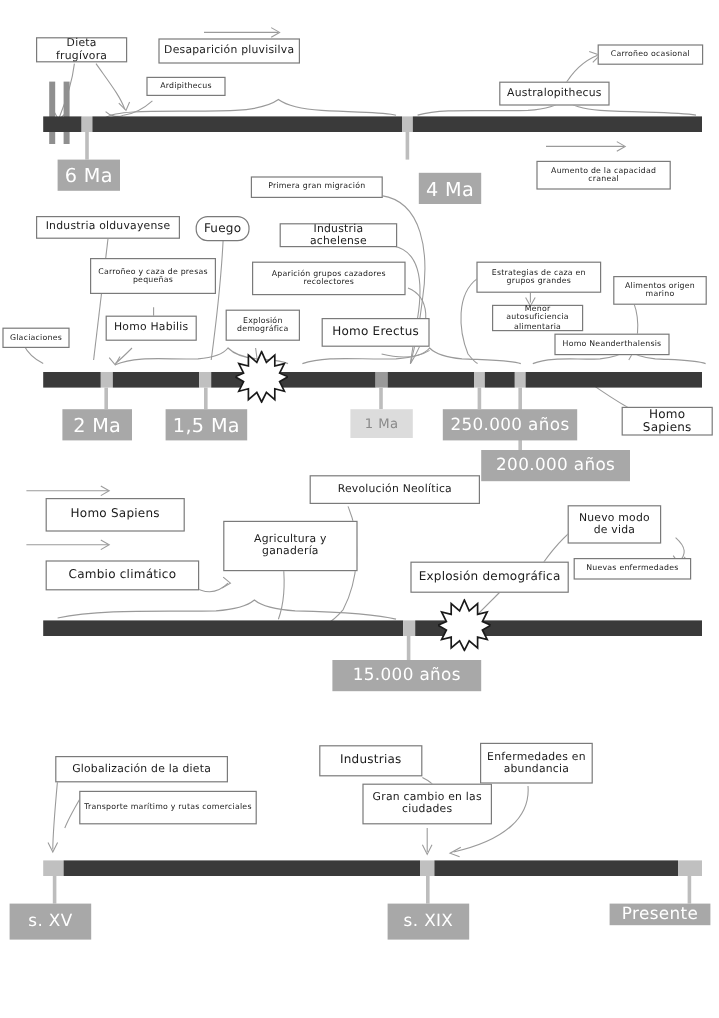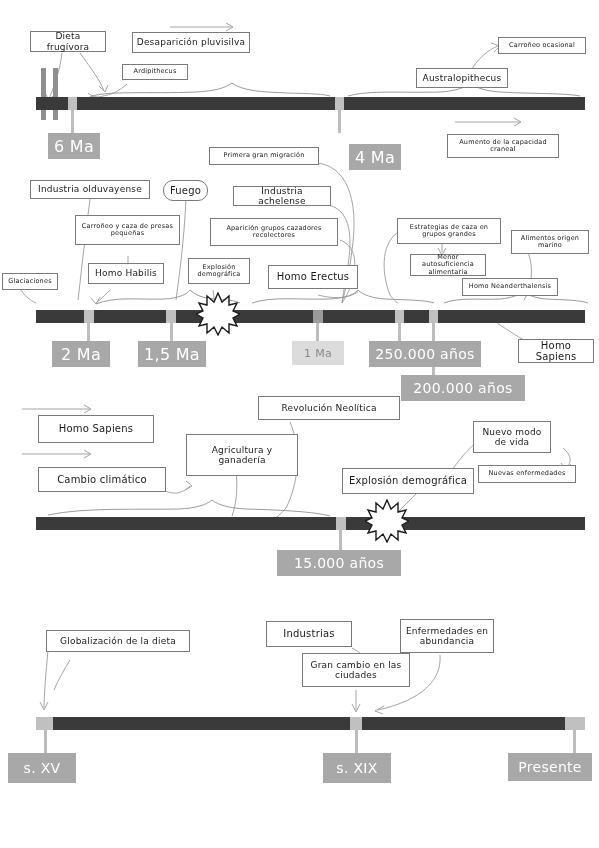--- a/index.html
+++ b/index.html
@@ -287,20 +287,21 @@
   <div class="capl" style="left:350px;top:717px;width:12px;"></div>
   <div class="bar" style="left:362px;top:717px;width:203px;"></div>
   <div class="capl" style="left:565px;top:717px;width:20px;"></div>
 
   <div class="stalk" style="left:44px;top:730px;height:23px;"></div>
   <div class="stalk" style="left:355px;top:730px;height:23px;"></div>
   <div class="stalk" style="left:573px;top:730px;height:23px;"></div>
 
   <div class="era sm" style="left:8px;top:753px;width:68px;height:30px;">s. XV</div>
   <div class="era sm" style="left:323px;top:753px;width:68px;height:30px;">s. XIX</div>
-  <div class="era sm" style="left:508px;top:753px;width:84px;height:28px;">Presente</div>
+  <div class="era sm" style="left:508px;top:753px;width:84px;height:18px;">Presente</div>
 
   <div class="note mid" style="left:46px;top:630px;width:144px;height:22px;">Globalización de la dieta</div>
+  <div class="note small" style="left:66px;top:659px;width:148px;height:28px;">Transporte marítimo y rutas comerciales</div>
   <div class="note big" style="left:266px;top:621px;width:86px;height:26px;">Industrias</div>
   <div class="note mid" style="left:302px;top:653px;width:108px;height:34px;">Gran cambio en las ciudades</div>
   <div class="note mid" style="left:400px;top:619px;width:94px;height:34px;">Enfermedades en abundancia</div>
 
 </div>
 
 </body></html>

